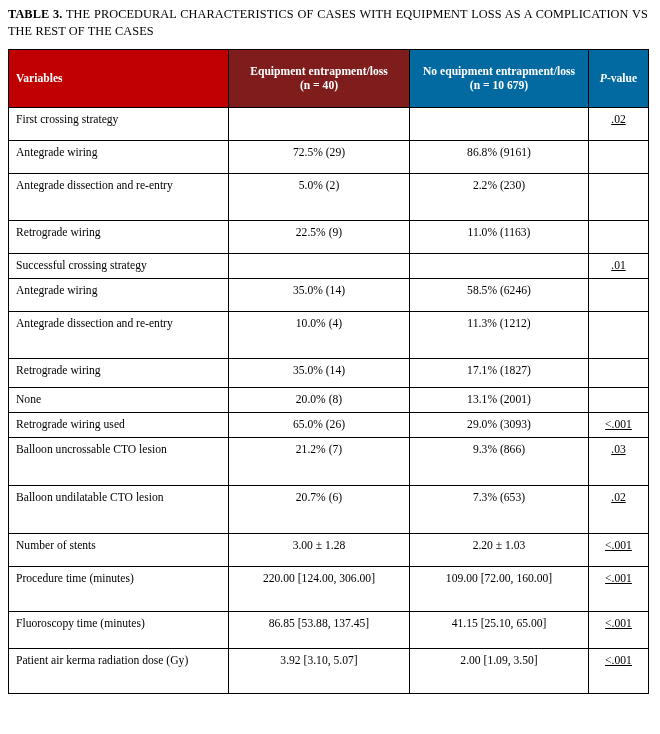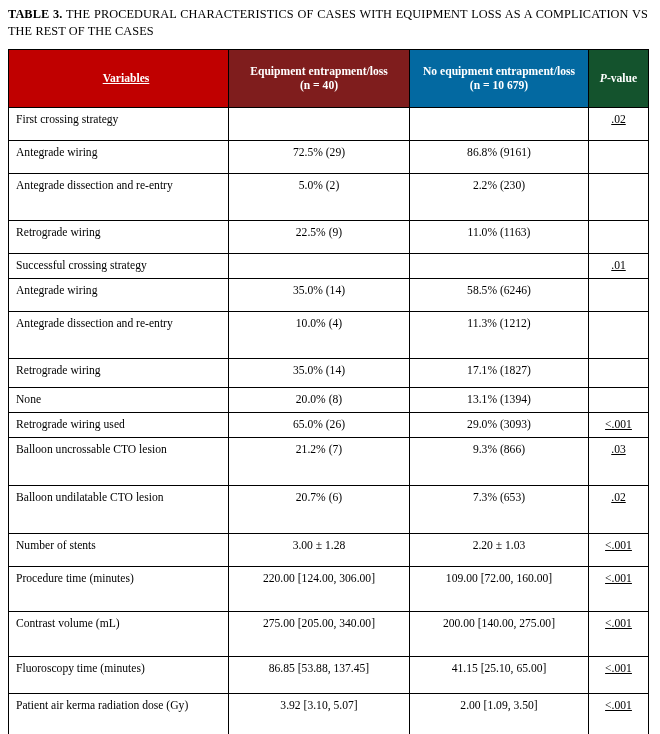--- a/index.html
+++ b/index.html
@@ -59,23 +59,22 @@
     color: #ffffff;
     font-weight: bold;
     font-size: 11.6px;
     line-height: 14px;
     border: 1px solid #000000;
     padding: 6px 6px;
     height: 58px;
     vertical-align: middle;
   }
   thead th.h-var {
-    text-align: center;
-    padding-left: 21px;
-    text-decoration: underline;
+    text-align: left;
+    padding-left: 7px;
   }
   thead th.h-ctr {
     text-align: center;
   }
   thead th .nline { display: block; }
   thead th .pital { font-style: italic; }
 
   tbody td {
     border: 1px solid #000000;
     font-size: 11.6px;
@@ -118,21 +117,21 @@
         <tr>
           <th class="h-var" style="background: rgb(192, 0, 0); color: rgb(255, 255, 255);">Variables</th>
           <th class="h-ctr" style="background: #7f1d1d; color: rgb(255, 255, 255);">
             <span class="nline">Equipment entrapment/loss</span>
             <span class="nline">(n = 40)</span>
           </th>
           <th class="h-ctr" style="background: #0369a1; color: rgb(255, 255, 255);">
             <span class="nline">No equipment entrapment/loss</span>
             <span class="nline">(n = 10 679)</span>
           </th>
-          <th class="h-ctr" style="background: #14532d; color: rgb(255, 255, 255);"><span class="pital">P</span><span>-value</span></th>
+          <th class="h-ctr" style="background: #0369a1; color: rgb(255, 255, 255);"><span class="pital">P</span><span>-value</span></th>
         </tr>
       </thead>
       <tbody id="tbody">
           <tr style="height: 33px;">
             <td class="var">First crossing strategy</td>
             <td class="val"></td>
             <td class="val"></td>
             <td class="pval">.02</td>
           </tr>
           <tr style="height: 33px;">
@@ -173,21 +172,21 @@
           </tr>
           <tr style="height: 29px;">
             <td class="var">Retrograde wiring</td>
             <td class="val">35.0% (14)</td>
             <td class="val">17.1% (1827)</td>
             <td class="pval"></td>
           </tr>
           <tr style="height: 25px;">
             <td class="var">None</td>
             <td class="val">20.0% (8)</td>
-            <td class="val">13.1% (1394)</td>
+            <td class="val">13.1% (2001)</td>
             <td class="pval"></td>
           </tr>
           <tr style="height: 17px;">
             <td class="var">Retrograde wiring used</td>
             <td class="val">65.0% (26)</td>
             <td class="val">29.0% (3093)</td>
             <td class="pval">&lt;.001</td>
           </tr>
           <tr style="height: 48px;">
             <td class="var">Balloon uncrossable CTO lesion</td>
@@ -206,26 +205,20 @@
             <td class="val">3.00 ± 1.28</td>
             <td class="val">2.20 ± 1.03</td>
             <td class="pval">&lt;.001</td>
           </tr>
           <tr style="height: 45px;">
             <td class="var">Procedure time (minutes)</td>
             <td class="val">220.00 [124.00, 306.00]</td>
             <td class="val">109.00 [72.00, 160.00]</td>
             <td class="pval">&lt;.001</td>
           </tr>
-          <tr style="height: 45px;">
-            <td class="var">Contrast volume (mL)</td>
-            <td class="val">275.00 [205.00, 340.00]</td>
-            <td class="val">200.00 [140.00, 275.00]</td>
-            <td class="pval">&lt;.001</td>
-          </tr>
           <tr style="height: 37px;">
             <td class="var">Fluoroscopy time (minutes)</td>
             <td class="val">86.85 [53.88, 137.45]</td>
             <td class="val">41.15 [25.10, 65.00]</td>
             <td class="pval">&lt;.001</td>
           </tr>
           <tr style="height: 45px;">
             <td class="var">Patient air kerma radiation dose (Gy)</td>
             <td class="val">3.92 [3.10, 5.07]</td>
             <td class="val">2.00 [1.09, 3.50]</td>

